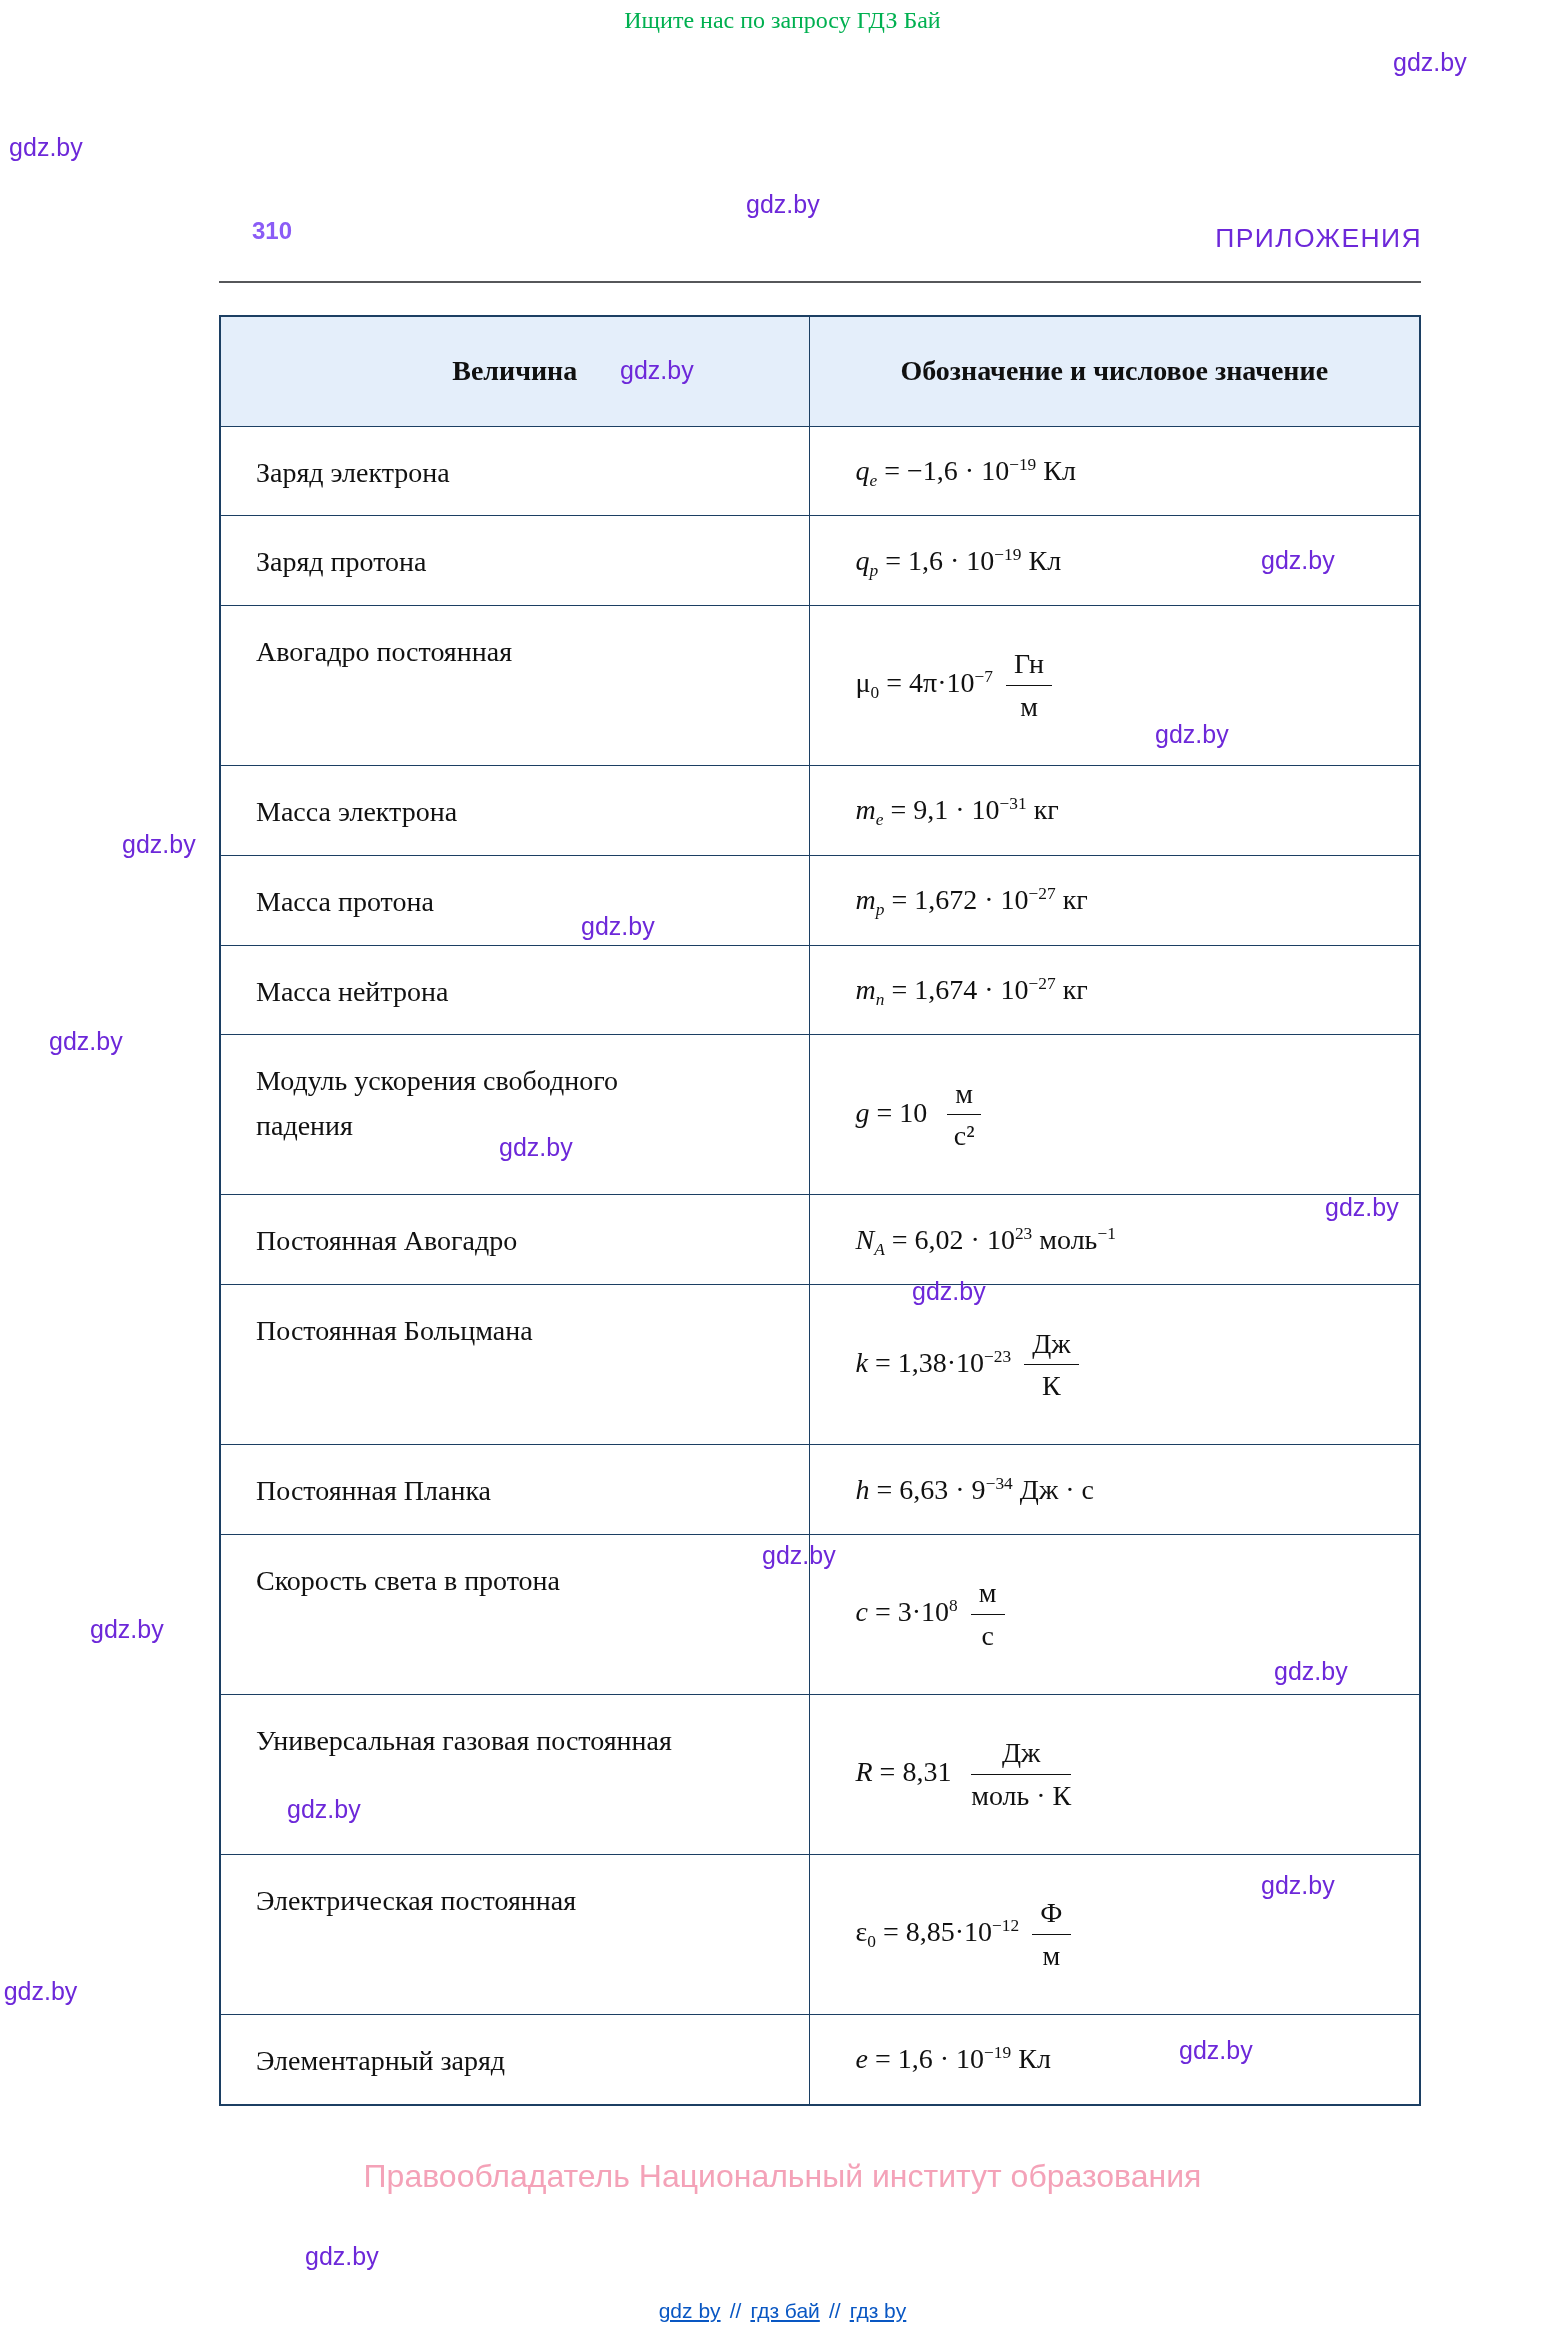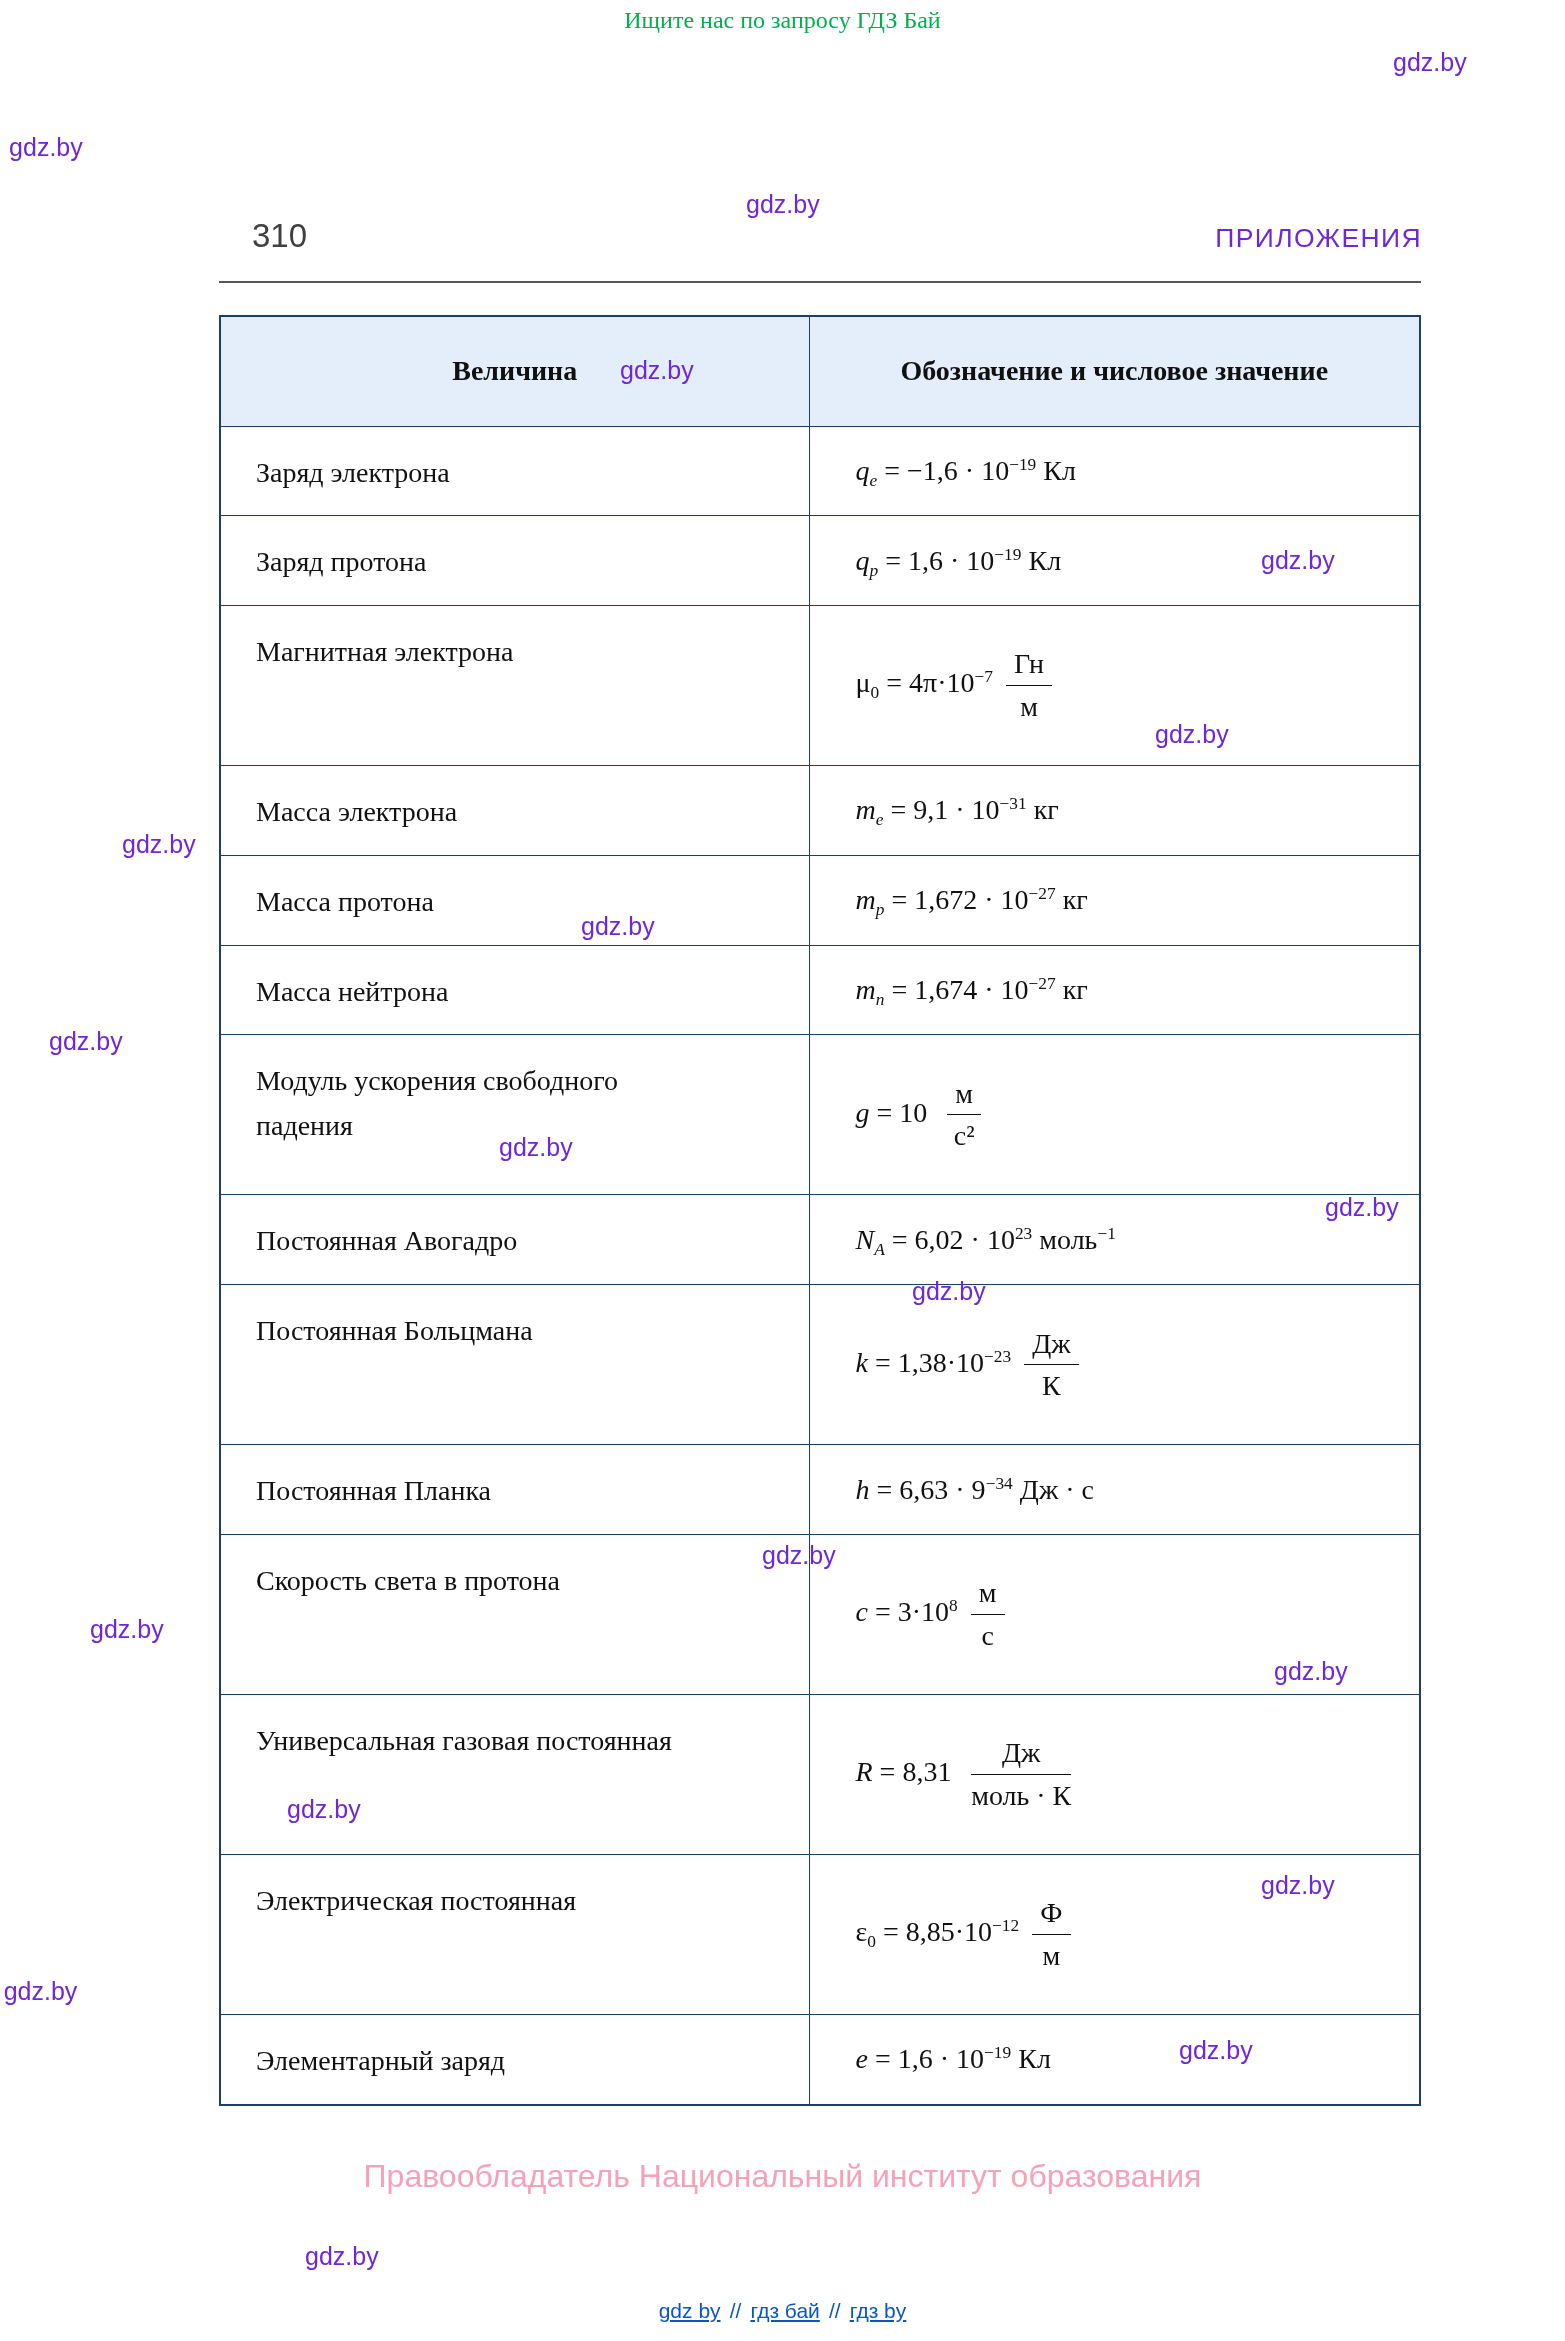--- a/index.html
+++ b/index.html
@@ -15,21 +15,21 @@
     color:#00b050; font-family:Liberation Serif, serif; font-size:24px;
   }
 
   .wm {
     position:absolute; z-index:6; white-space:nowrap;
     font-family:"Liberation Sans", sans-serif; font-size:25px; color:#6d28d9;
   }
 
   .page-number {
     position:absolute; left:252px; top:217px;
-    font-family:"Liberation Sans", sans-serif; font-size:33px; font-weight:normal; color:#404040;
+    font-family:"Liberation Sans", sans-serif; font-size:24px; font-weight:bold; color:#8b5cf6;
   }
   .section-title {
     position:absolute; right:143px; top:223px;
     font-family:"Liberation Sans", sans-serif; font-size:26.5px; letter-spacing:1.4px; color:#6d28d9;
   }
   .header-rule {
     position:absolute; left:219px; top:281px; width:1202px; height:1.8px; background:#56575a;
   }
 
   table.constants-table {
@@ -118,21 +118,21 @@
     <tbody>
         <tr style="height: 87px;">
           <td class="label-cell">Заряд электрона</td>
           <td class="value-cell"><span class="it">q</span><sub class="it">e</sub><span> = −1,6 · 10</span><sup>−19</sup><span> Кл</span></td>
         </tr>
         <tr style="height: 87px;">
           <td class="label-cell">Заряд протона</td>
           <td class="value-cell"><span class="it">q</span><sub class="it">p</sub><span> = 1,6 · 10</span><sup>−19</sup><span> Кл</span></td>
         </tr>
         <tr style="height: 160px;">
-          <td class="label-cell">Магнитная электрона</td>
+          <td class="label-cell">Авогадро постоянная</td>
           <td class="value-cell"><span>μ</span><sub>0</sub><span> = 4π·10</span><sup>−7</sup><span class="frac"><span class="num">Гн</span><span class="den">м</span></span></td>
         </tr>
         <tr style="height: 87px;">
           <td class="label-cell">Масса электрона</td>
           <td class="value-cell"><span class="it">m</span><sub class="it">e</sub><span> = 9,1 · 10</span><sup>−31</sup><span> кг</span></td>
         </tr>
         <tr style="height: 87px;">
           <td class="label-cell">Масса протона</td>
           <td class="value-cell"><span class="it">m</span><sub class="it">p</sub><span> = 1,672 · 10</span><sup>−27</sup><span> кг</span></td>
         </tr>

